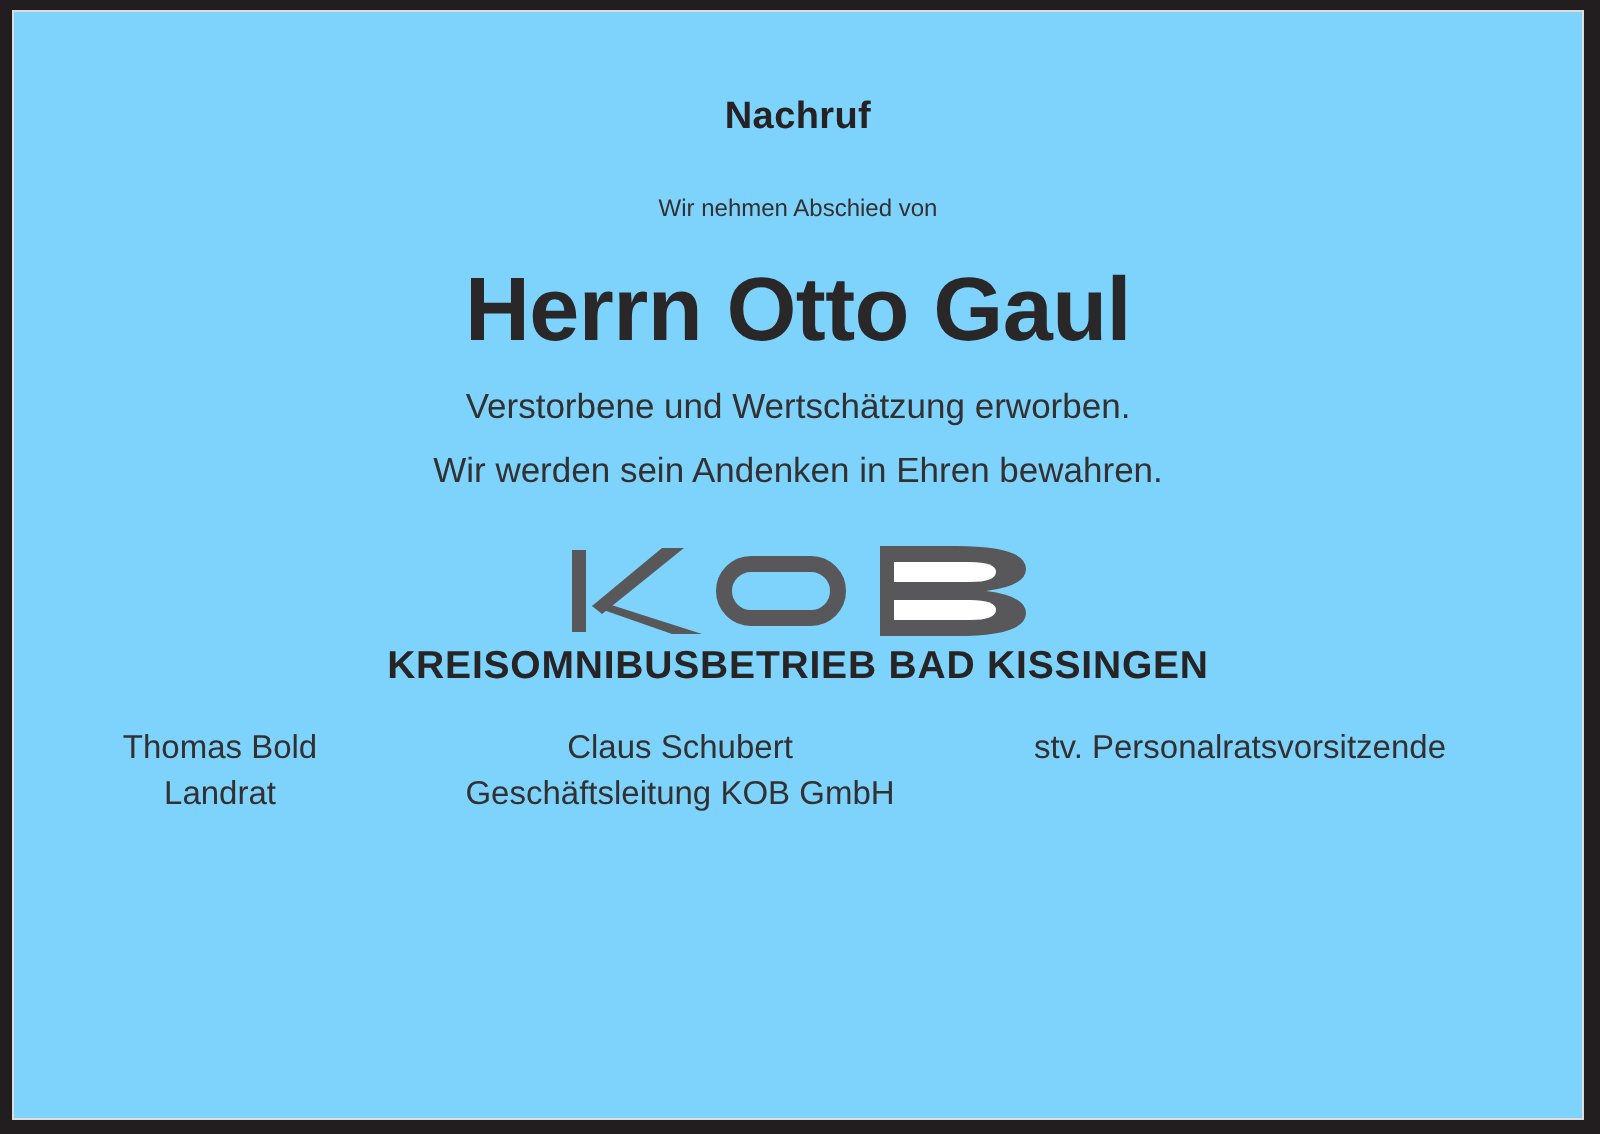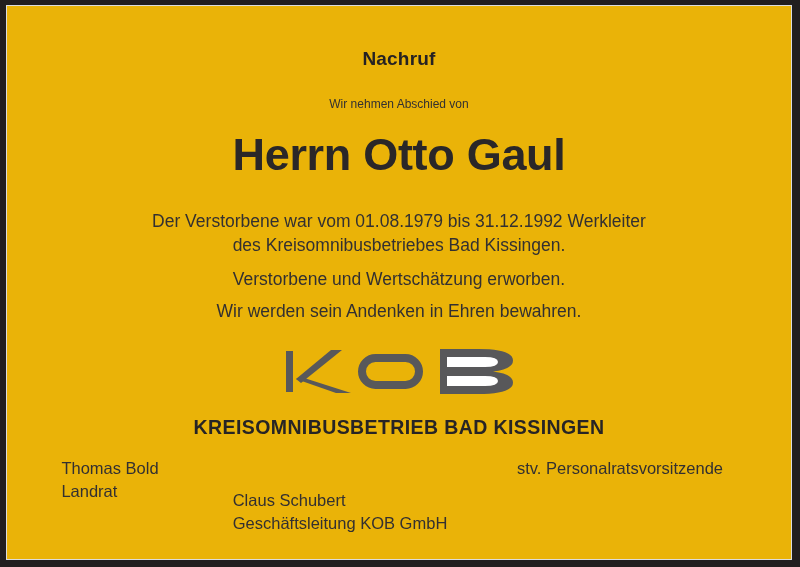--- a/index.html
+++ b/index.html
@@ -7,21 +7,21 @@
     padding: 0;
     background: #ffffff;
   }
   .frame {
     width: 800px;
     height: 567px;
     box-sizing: border-box;
     border-style: solid;
     border-color: #221e1f;
     border-width: 5px 8px 7px 6px;
-    background: #eab308;
+    background: #7dd3fc;
     box-shadow: inset 0 0 0 1px #dcdcdc;
     overflow: hidden;
     font-family: "Liberation Sans", sans-serif;
     color: #2e2b2c;
   }
   .notice {
     width: 100%;
     height: 100%;
     text-align: center;
     position: relative;
@@ -63,63 +63,59 @@
   }
   .logo-wrap svg { display: inline-block; }
   .sr-only {
     position: absolute;
     width: 1px; height: 1px;
     overflow: hidden;
     clip: rect(0 0 0 0);
     white-space: nowrap;
   }
   .company {
-    margin-top: 21px;
+    margin-top: 3px;
     font-size: 19.5px;
     line-height: 24px;
     font-weight: bold;
     letter-spacing: 0.4px;
     color: #272425;
   }
   .signatures {
     position: relative;
     margin-top: 18px;
     height: 46px;
     width: 100%;
   }
   .signatory {
     position: absolute;
     top: 0;
     transform: translateX(-50%);
     white-space: nowrap;
     font-size: 16.5px;
     line-height: 23px;
-    text-align: left;
+    text-align: center;
     color: #333031;
   }
   .signatory.pos-1 { left: 104px; }
-  .signatory.pos-2 { left: 334px; margin-top: 32px; }
+  .signatory.pos-2 { left: 334px; }
   .signatory.pos-3 { left: 614px; }
 </style>
 </head>
 <body>
 
 <div class="frame">
   <div class="notice">
 
     <div class="title">Nachruf</div>
 
     <div class="intro">Wir nehmen Abschied von</div>
 
     <div class="name">Herrn Otto Gaul</div>
 
-    <div class="para para-1">
-      <div>Der Verstorbene war vom 01.08.1979 bis 31.12.1992 Werkleiter</div>
-      <div>des Kreisomnibusbetriebes Bad Kissingen.</div>
-    </div>
 
     <div class="para para-2">
       <div>Verstorbene und Wertschätzung erworben.</div>
     </div>
 
     <div class="para para-3">
       <div>Wir werden sein Andenken in Ehren bewahren.</div>
     </div>
 
     <div class="logo-wrap">

